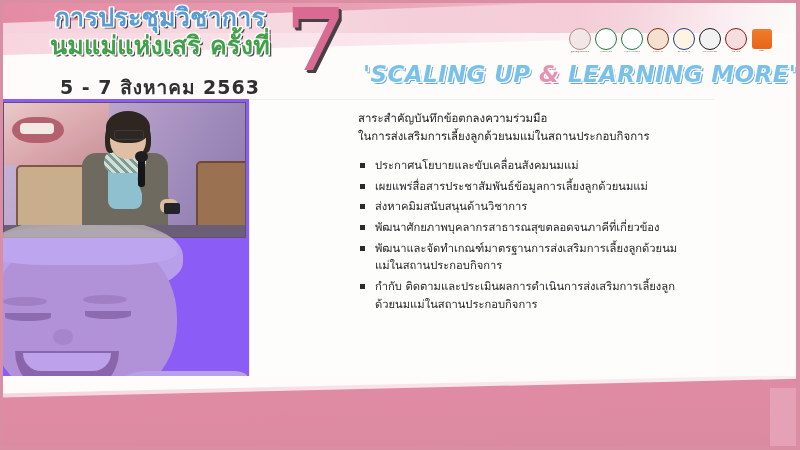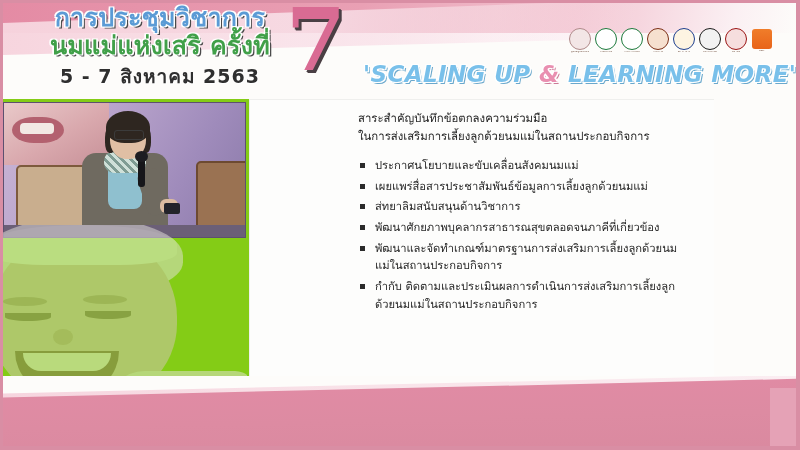--- a/index.html
+++ b/index.html
@@ -45,21 +45,21 @@
   }
   .tline1{
     font-size:25px;color:#5b9bd5;
     text-shadow:-1.4px -1.4px 0 #fff,1.4px -1.4px 0 #fff,-1.4px 1.4px 0 #fff,1.4px 1.4px 0 #fff,2.6px 2.4px 0 #4a4a4a;
   }
   .tline2{
     font-size:25px;color:#41a049;margin-top:2px;
     text-shadow:-1.4px -1.4px 0 #fff,1.4px -1.4px 0 #fff,-1.4px 1.4px 0 #fff,1.4px 1.4px 0 #fff,2.6px 2.4px 0 #4a4a4a;
   }
   .tdate{
-    font-size:19px;font-weight:bold;color:#2f2f2f;margin-top:3px;letter-spacing:1px;
+    font-size:19px;font-weight:bold;color:#2f2f2f;margin-top:14px;letter-spacing:1px;
     text-shadow:1px 1px 0 #fff;
   }
 
   #seven{
     position:absolute;left:283px;top:-6px;
     font-size:86px;font-weight:bold;font-style:normal;
     color:#d96b93;line-height:1;
     font-family:"DejaVu Serif","Liberation Serif",serif;
     text-shadow:2px 2px 0 #4a3f44,3px 3px 0 #4a3f44;
   }
@@ -71,21 +71,21 @@
 
   #tagline{
     position:absolute;left:360px;top:58px;width:420px;text-align:left;
     font-size:23px;font-weight:bold;font-style:italic;letter-spacing:.4px;
     white-space:nowrap;
   }
   #tagline .b{color:#79c0ea;text-shadow:-1.2px -1.2px 0 #fff,1.2px -1.2px 0 #fff,-1.2px 1.2px 0 #fff,1.2px 1.2px 0 #fff,2px 2px 0 #6aa8cc;}
   #tagline .p{color:#e98fb0;text-shadow:-1.2px -1.2px 0 #fff,1.2px -1.2px 0 #fff,-1.2px 1.2px 0 #fff,1.2px 1.2px 0 #fff,2px 2px 0 #cc7a98;}
 
   
-  #body-area{position:absolute;left:0;top:96px;width:711px;height:347px;background:#84cc16;overflow:hidden;}
+  #body-area{position:absolute;left:0;top:96px;width:711px;height:347px;background:#8b5cf6;overflow:hidden;}
 
   #photo{
     position:absolute;left:0;top:3px;width:243px;height:136px;overflow:hidden;
     background:#8e7fa8;border:1px solid #5d5070;box-sizing:border-box;
   }
   .ph-wall{position:absolute;inset:0;background:linear-gradient(120deg,#cbb7d6 0%,#b9a4cc 35%,#9f8bbb 70%,#8a79a8 100%);}
   .ph-screen{position:absolute;left:0;top:0;width:105px;height:62px;background:linear-gradient(150deg,#e9c9c9 0%,#d9a8ad 55%,#c79198 100%);}
   .ph-lips{position:absolute;left:8px;top:14px;width:52px;height:26px;border-radius:50%/60%;background:#b3616f;}
   .ph-teeth{position:absolute;left:16px;top:20px;width:34px;height:11px;border-radius:4px;background:#f2e9e4;}
   .ph-chair-l{position:absolute;left:12px;top:62px;width:78px;height:64px;background:#c9ae8e;border:2px solid #7d5a3c;border-radius:5px 5px 0 0;}
@@ -258,21 +258,21 @@
       </div>
 
       <div id="content">
         <div class="lead">
           <div>สาระสำคัญบันทึกข้อตกลงความร่วมมือ</div>
           <div>ในการส่งเสริมการเลี้ยงลูกด้วยนมแม่ในสถานประกอบกิจการ</div>
         </div>
         <ul id="bullets">
             <li>ประกาศนโยบายและขับเคลื่อนสังคมนมแม่</li>
             <li>เผยแพร่สื่อสารประชาสัมพันธ์ข้อมูลการเลี้ยงลูกด้วยนมแม่</li>
-            <li>ส่ทยาลิมสนับสนุนด้านวิชาการ</li>
+            <li>ส่งหาคมิมสนับสนุนด้านวิชาการ</li>
             <li>พัฒนาศักยภาพบุคลากรสาธารณสุขตลอดจนภาคีที่เกี่ยวข้อง</li>
             <li>พัฒนาและจัดทำเกณฑ์มาตรฐานการส่งเสริมการเลี้ยงลูกด้วยนมแม่ในสถานประกอบกิจการ</li>
             <li>กำกับ ติดตามและประเมินผลการดำเนินการส่งเสริมการเลี้ยงลูกด้วยนมแม่ในสถานประกอบกิจการ</li>
           </ul>
       </div>
     </div>
 
     <div id="footer">
       <div class="f-white"></div>
       <div class="f-light"></div>

